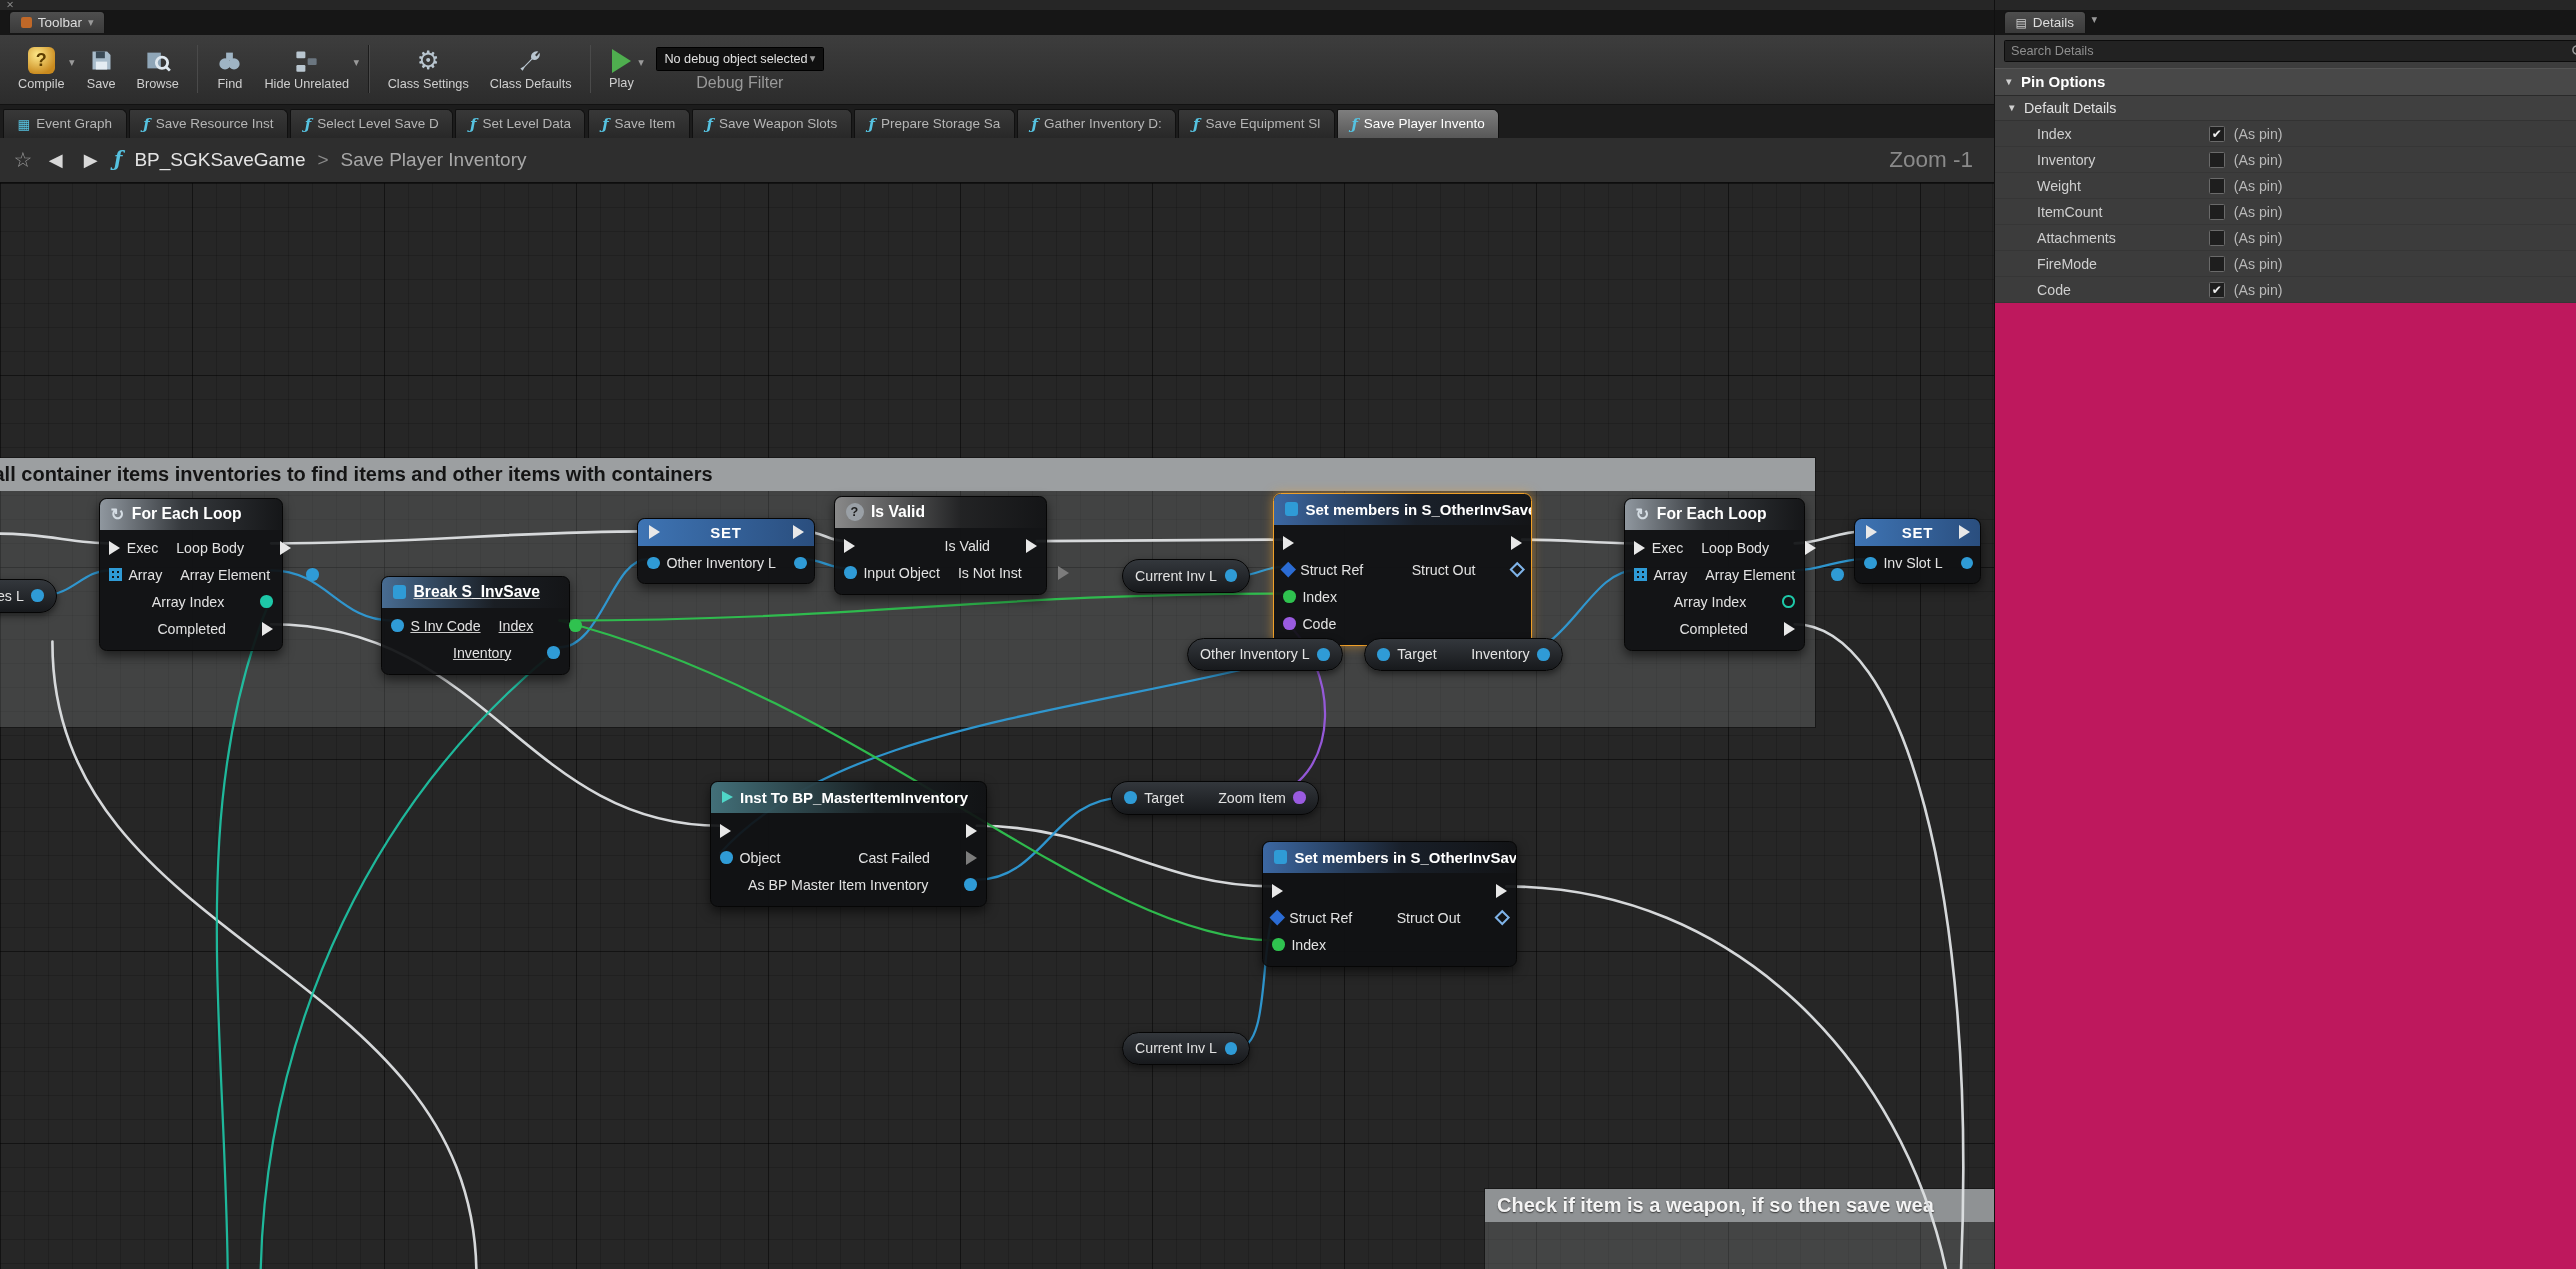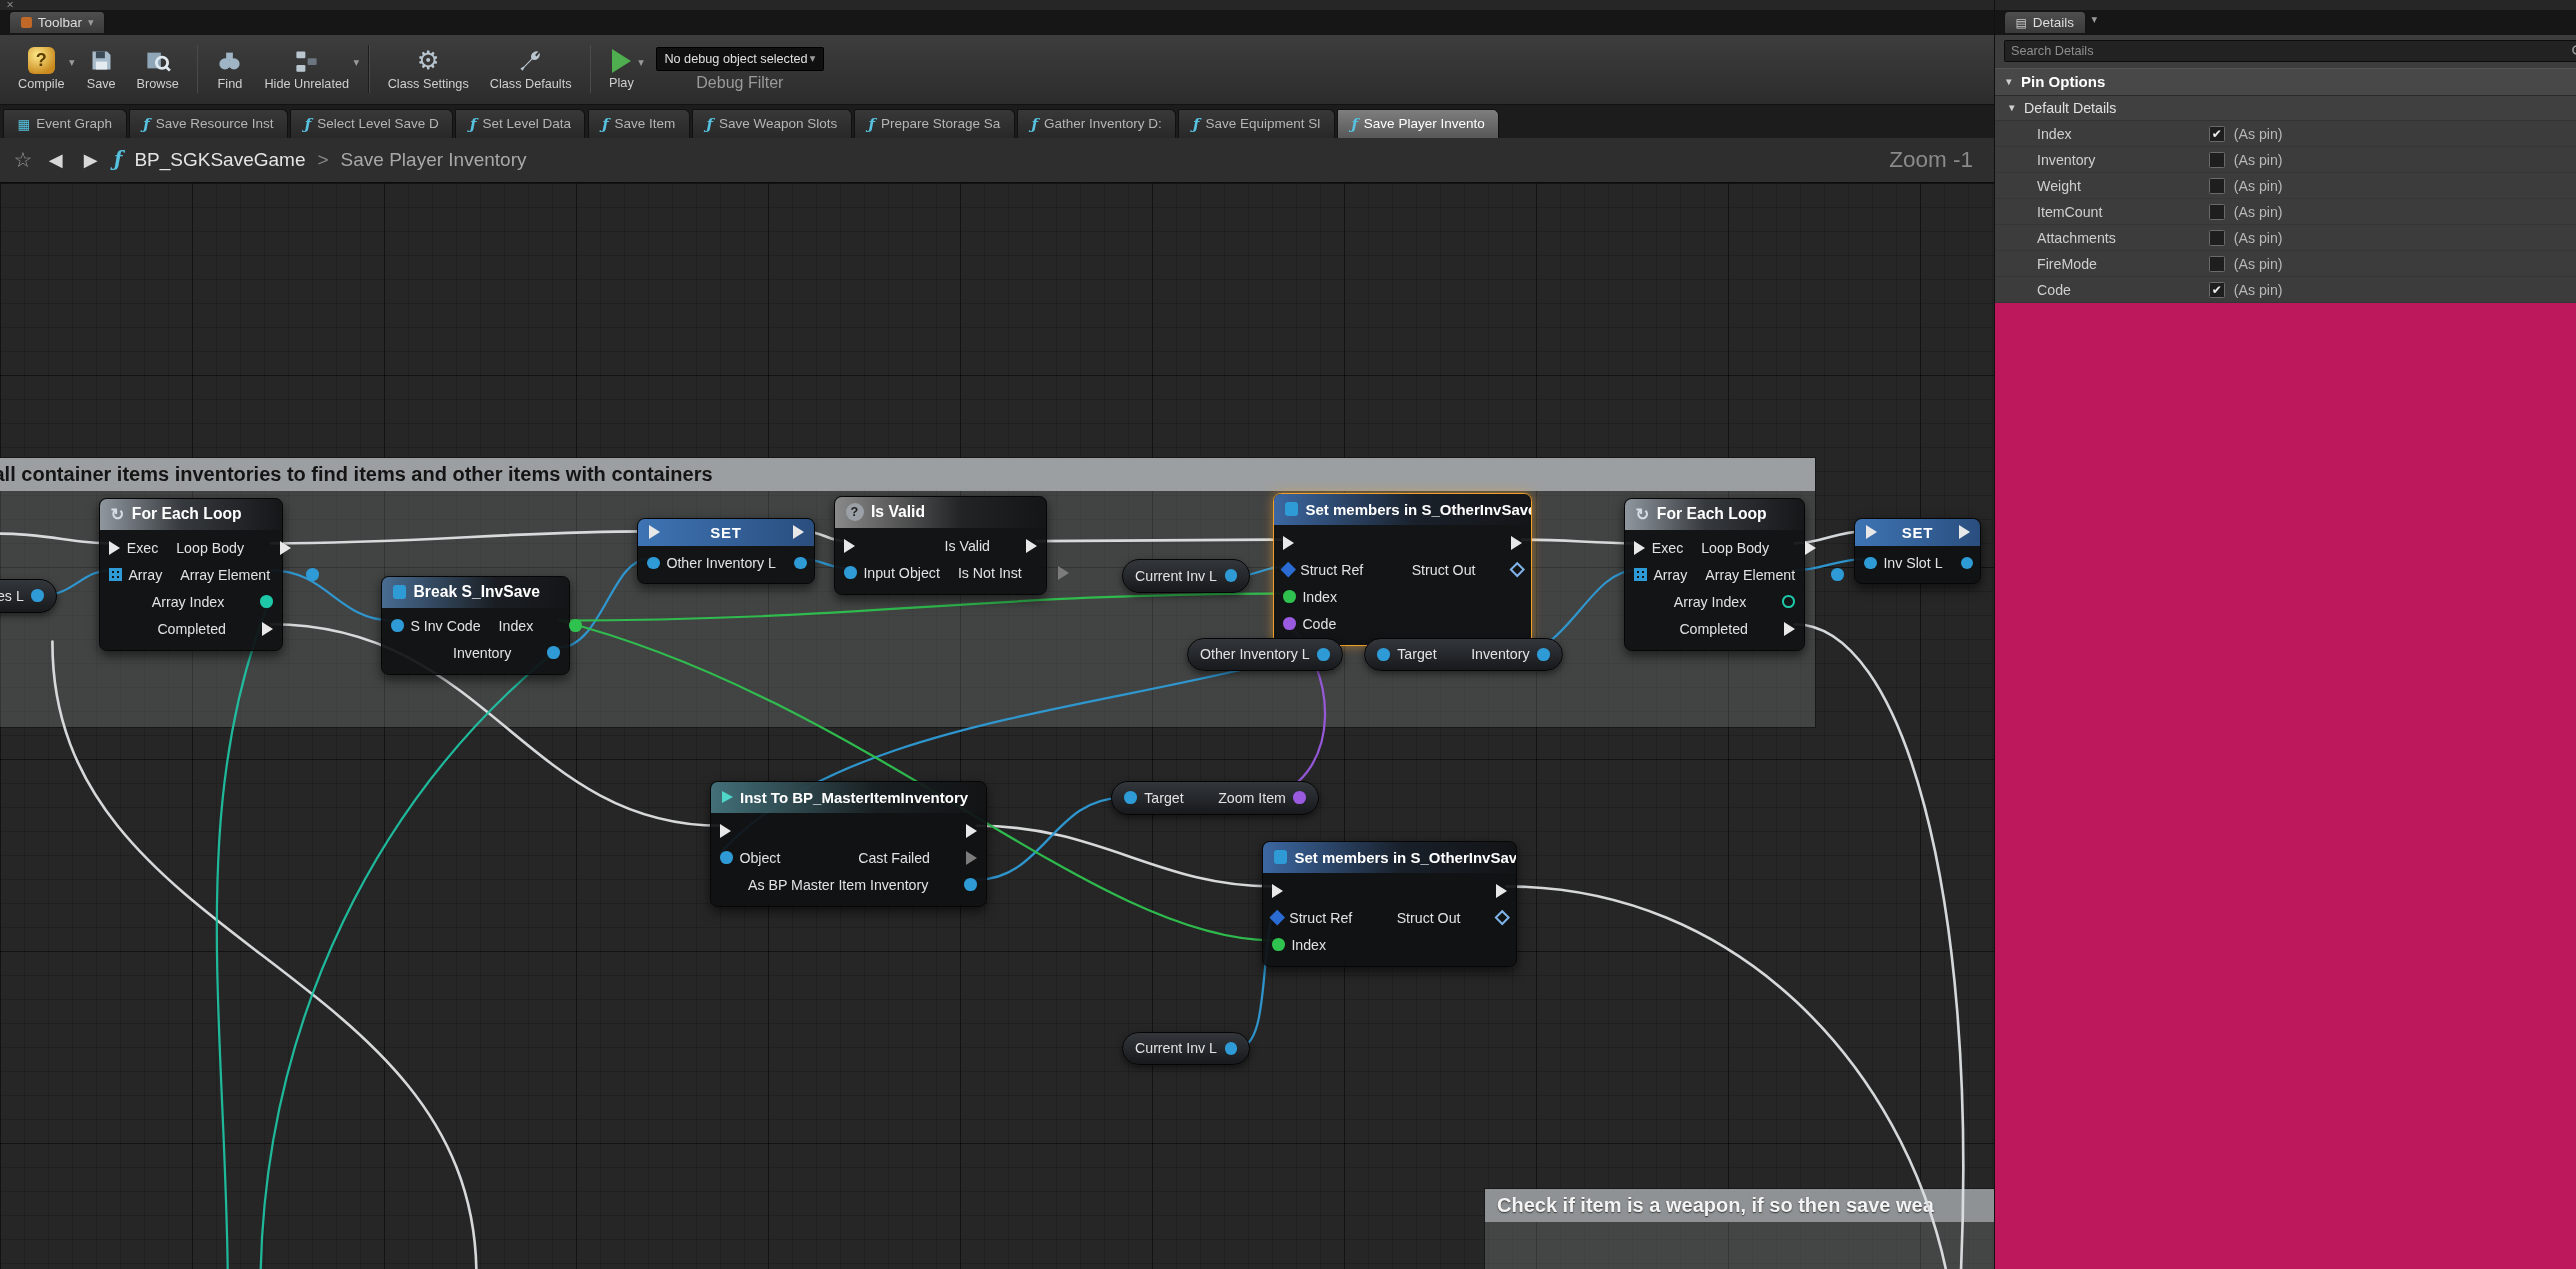--- a/index.html
+++ b/index.html
@@ -375,21 +375,21 @@
         <div class="prow">
           <div class="pl"></div>
           <div class="pr">
               <span class="plab">Completed</span>
               <span class="exec"></span>
             </div>
         </div>
       </div>
     </div>
 
-    <div class="node" style="left:381px; top:393px; width:189px;">
+    <div class="node" style="left:381px; top:393px; width:189px;text-decoration:underline;">
       <div class="nh nh-break">
         <span class="struct-icon"></span>
         <span>Break S_InvSave</span>
       </div>
       <div class="nrows">
         <div class="prow">
           <div class="pl">
               <span class="pc blue"></span>
               <span class="plab">S Inv Code</span>
             </div>

